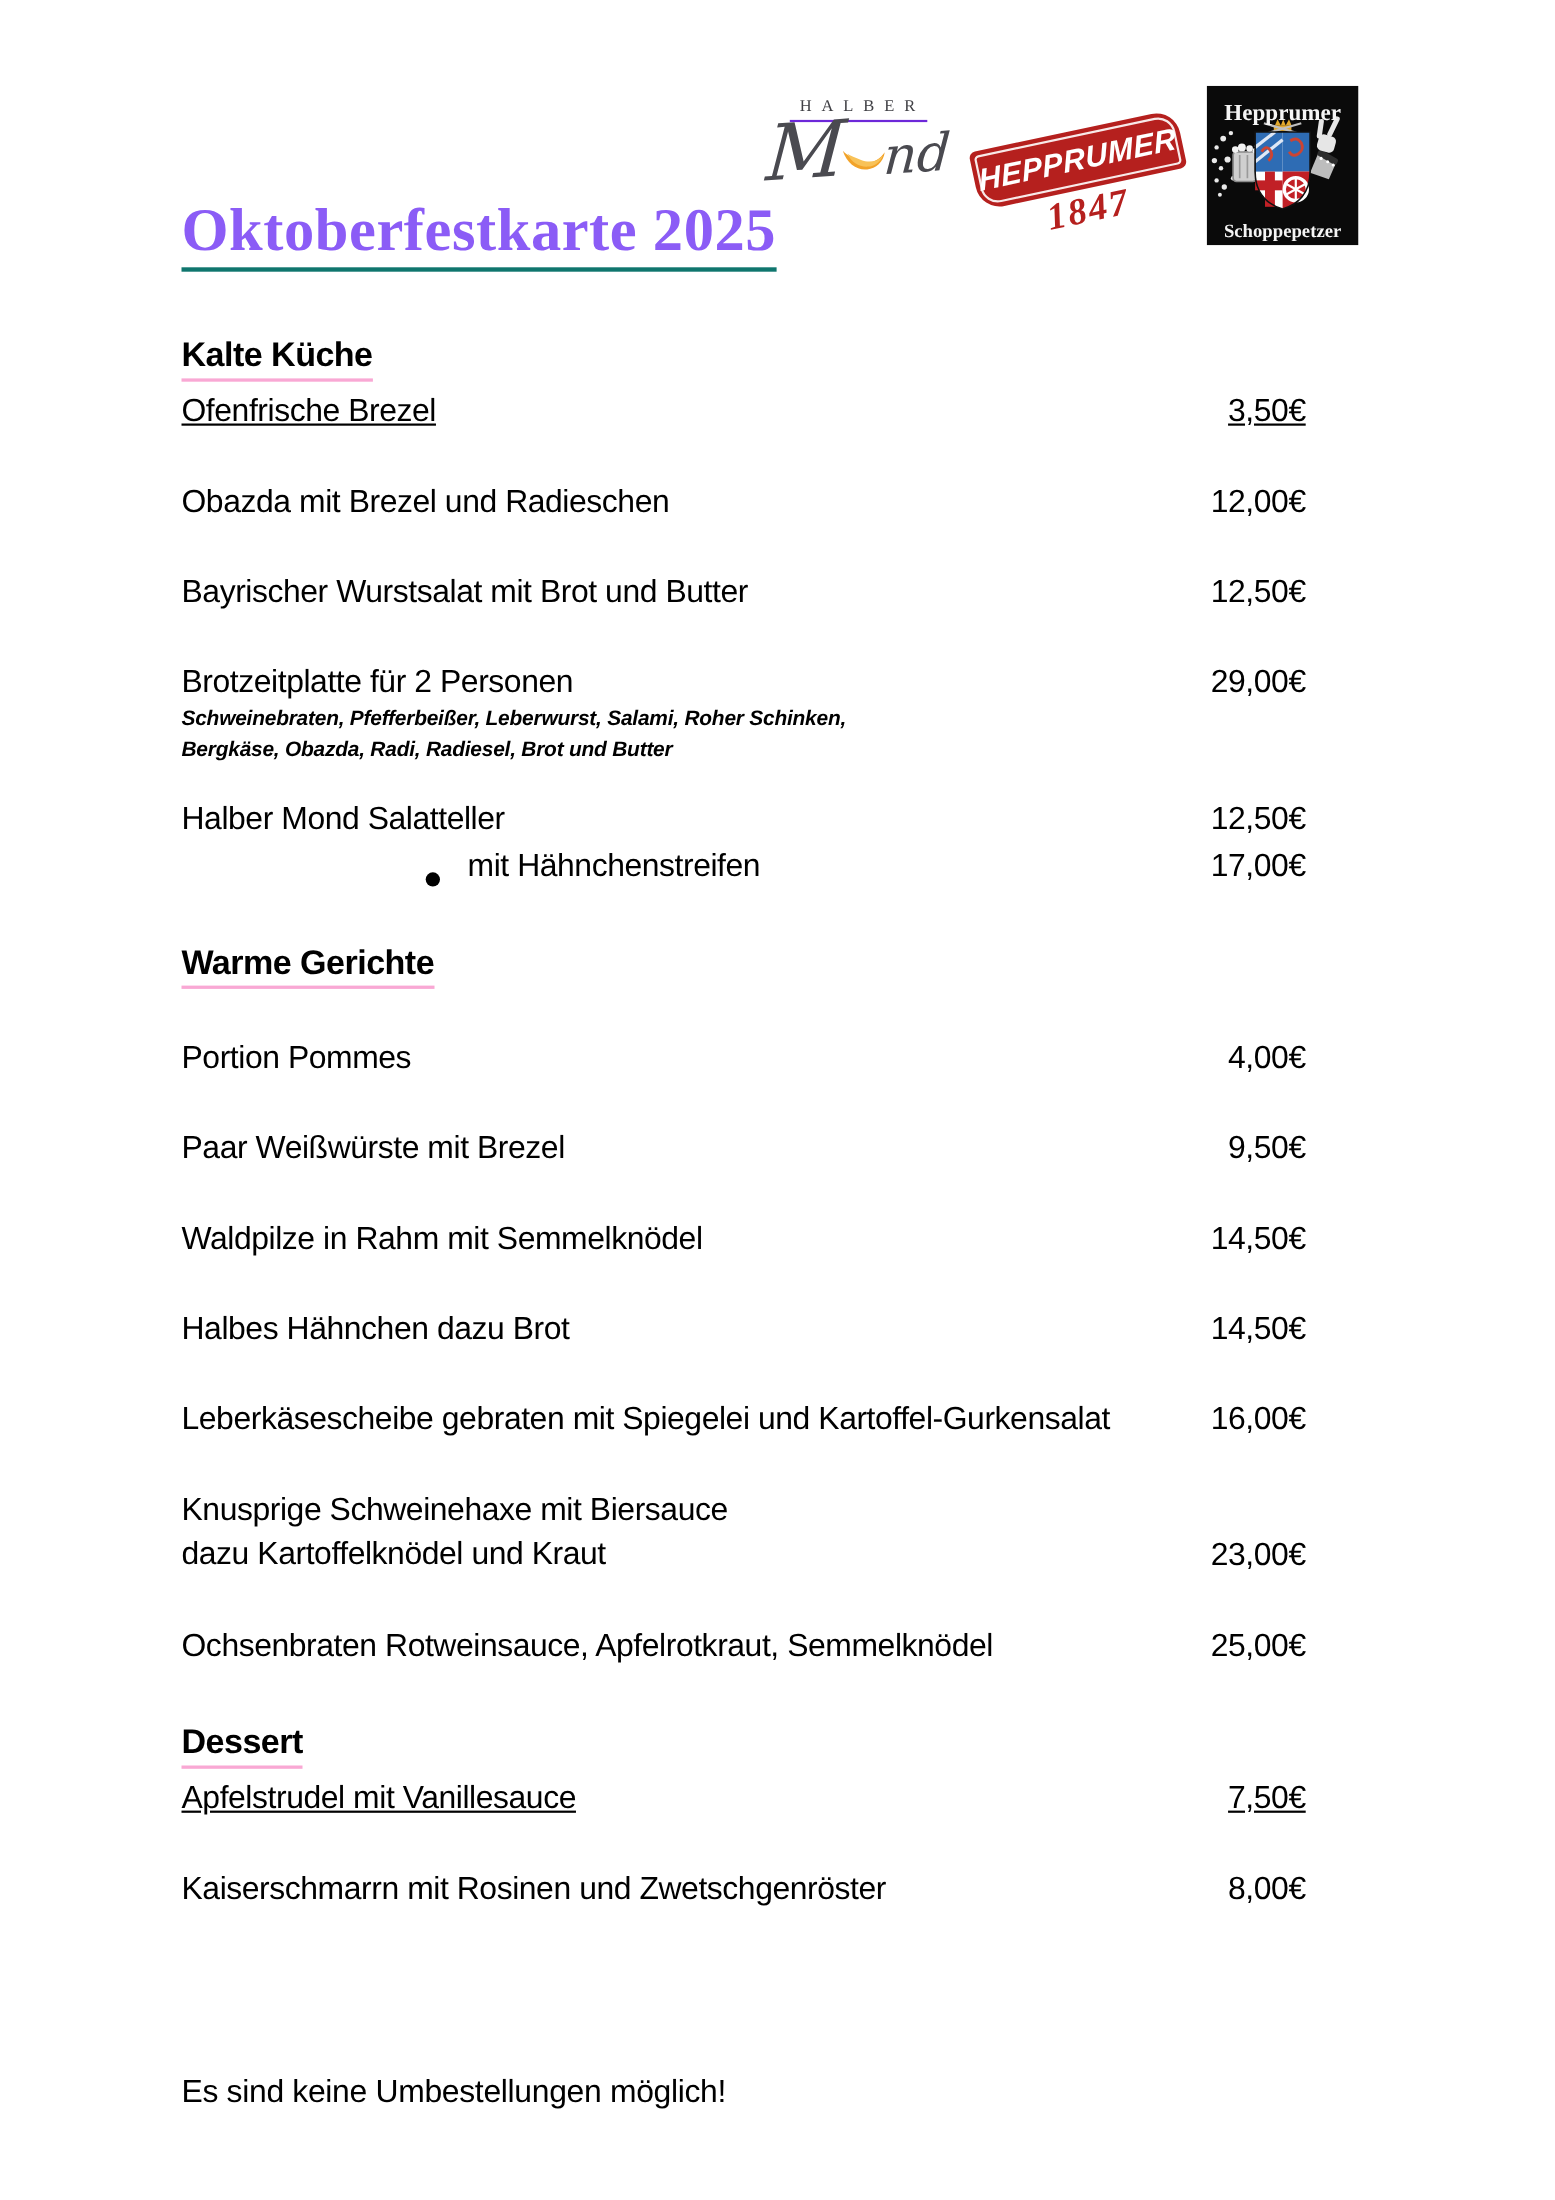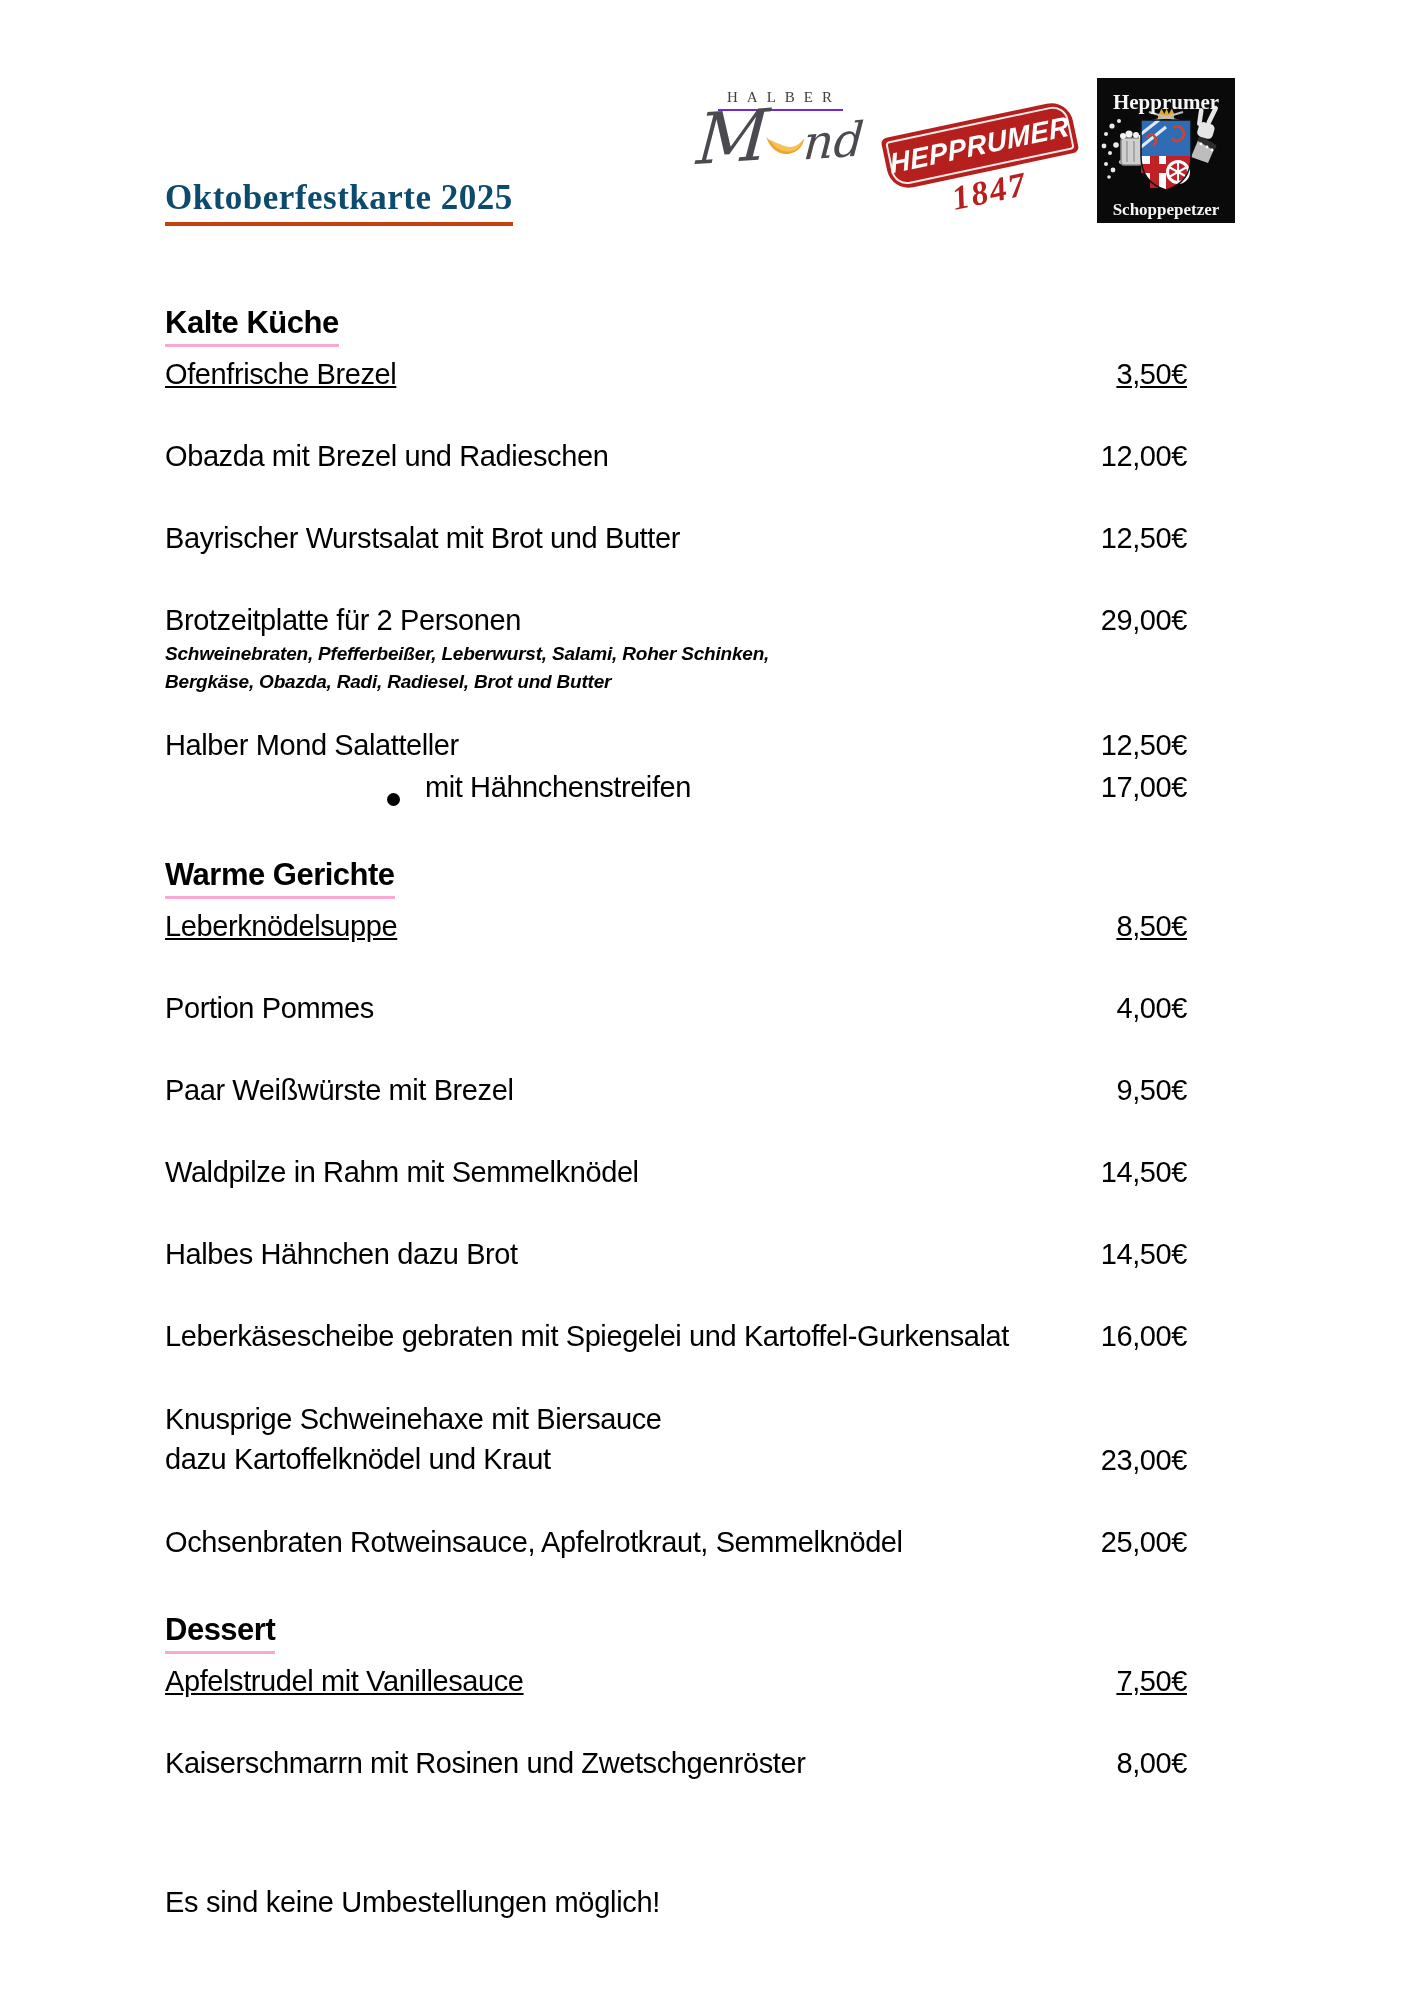--- a/index.html
+++ b/index.html
@@ -14,25 +14,25 @@
   }
 
   
   .title {
     position: absolute;
     left: 165px;
     top: 180px;
     margin: 0;
     font-family: "Liberation Serif", serif;
     font-weight: 700;
-    font-size: 35px;
+    font-size: 55px;
     line-height: 1.05;
-    color: #0c4a6e;
+    color: #8b5cf6;
     display: inline-block;
-    border-bottom: 4px solid #c2410c;
+    border-bottom: 4px solid #0f766e;
     padding-bottom: 5px;
     letter-spacing: 0.5px;
   }
 
   
   .hm-logo { position: absolute; left: 688px; top: 88px; width: 185px; height: 150px; }
   .hm-top { text-align: center; }
   .hm-halber {
     font-family: "Liberation Serif", serif;
     font-size: 15px;
@@ -267,24 +267,21 @@
         </div><div class="row after-desc">
           <div class="name">Halber Mond Salatteller</div>
           <div class="price">12,50€</div>
         </div><div class="row tight">
           <div class="name with-bullet">
             <span class="bullet-dot"></span>
             <span>mit Hähnchenstreifen</span>
           </div>
           <div class="price">17,00€</div>
         </div></section>
-      <section class="section"><h2 class="section-heading">Warme Gerichte</h2><div class="row first">
-          <div class="name">Leberknödelsuppe</div>
-          <div class="price">8,50€</div>
-        </div><div class="row">
+      <section class="section"><h2 class="section-heading">Warme Gerichte</h2><div class="row">
           <div class="name">Portion Pommes</div>
           <div class="price">4,00€</div>
         </div><div class="row">
           <div class="name">Paar Weißwürste mit Brezel</div>
           <div class="price">9,50€</div>
         </div><div class="row">
           <div class="name">Waldpilze in Rahm mit Semmelknödel</div>
           <div class="price">14,50€</div>
         </div><div class="row">
           <div class="name">Halbes Hähnchen dazu Brot</div>

